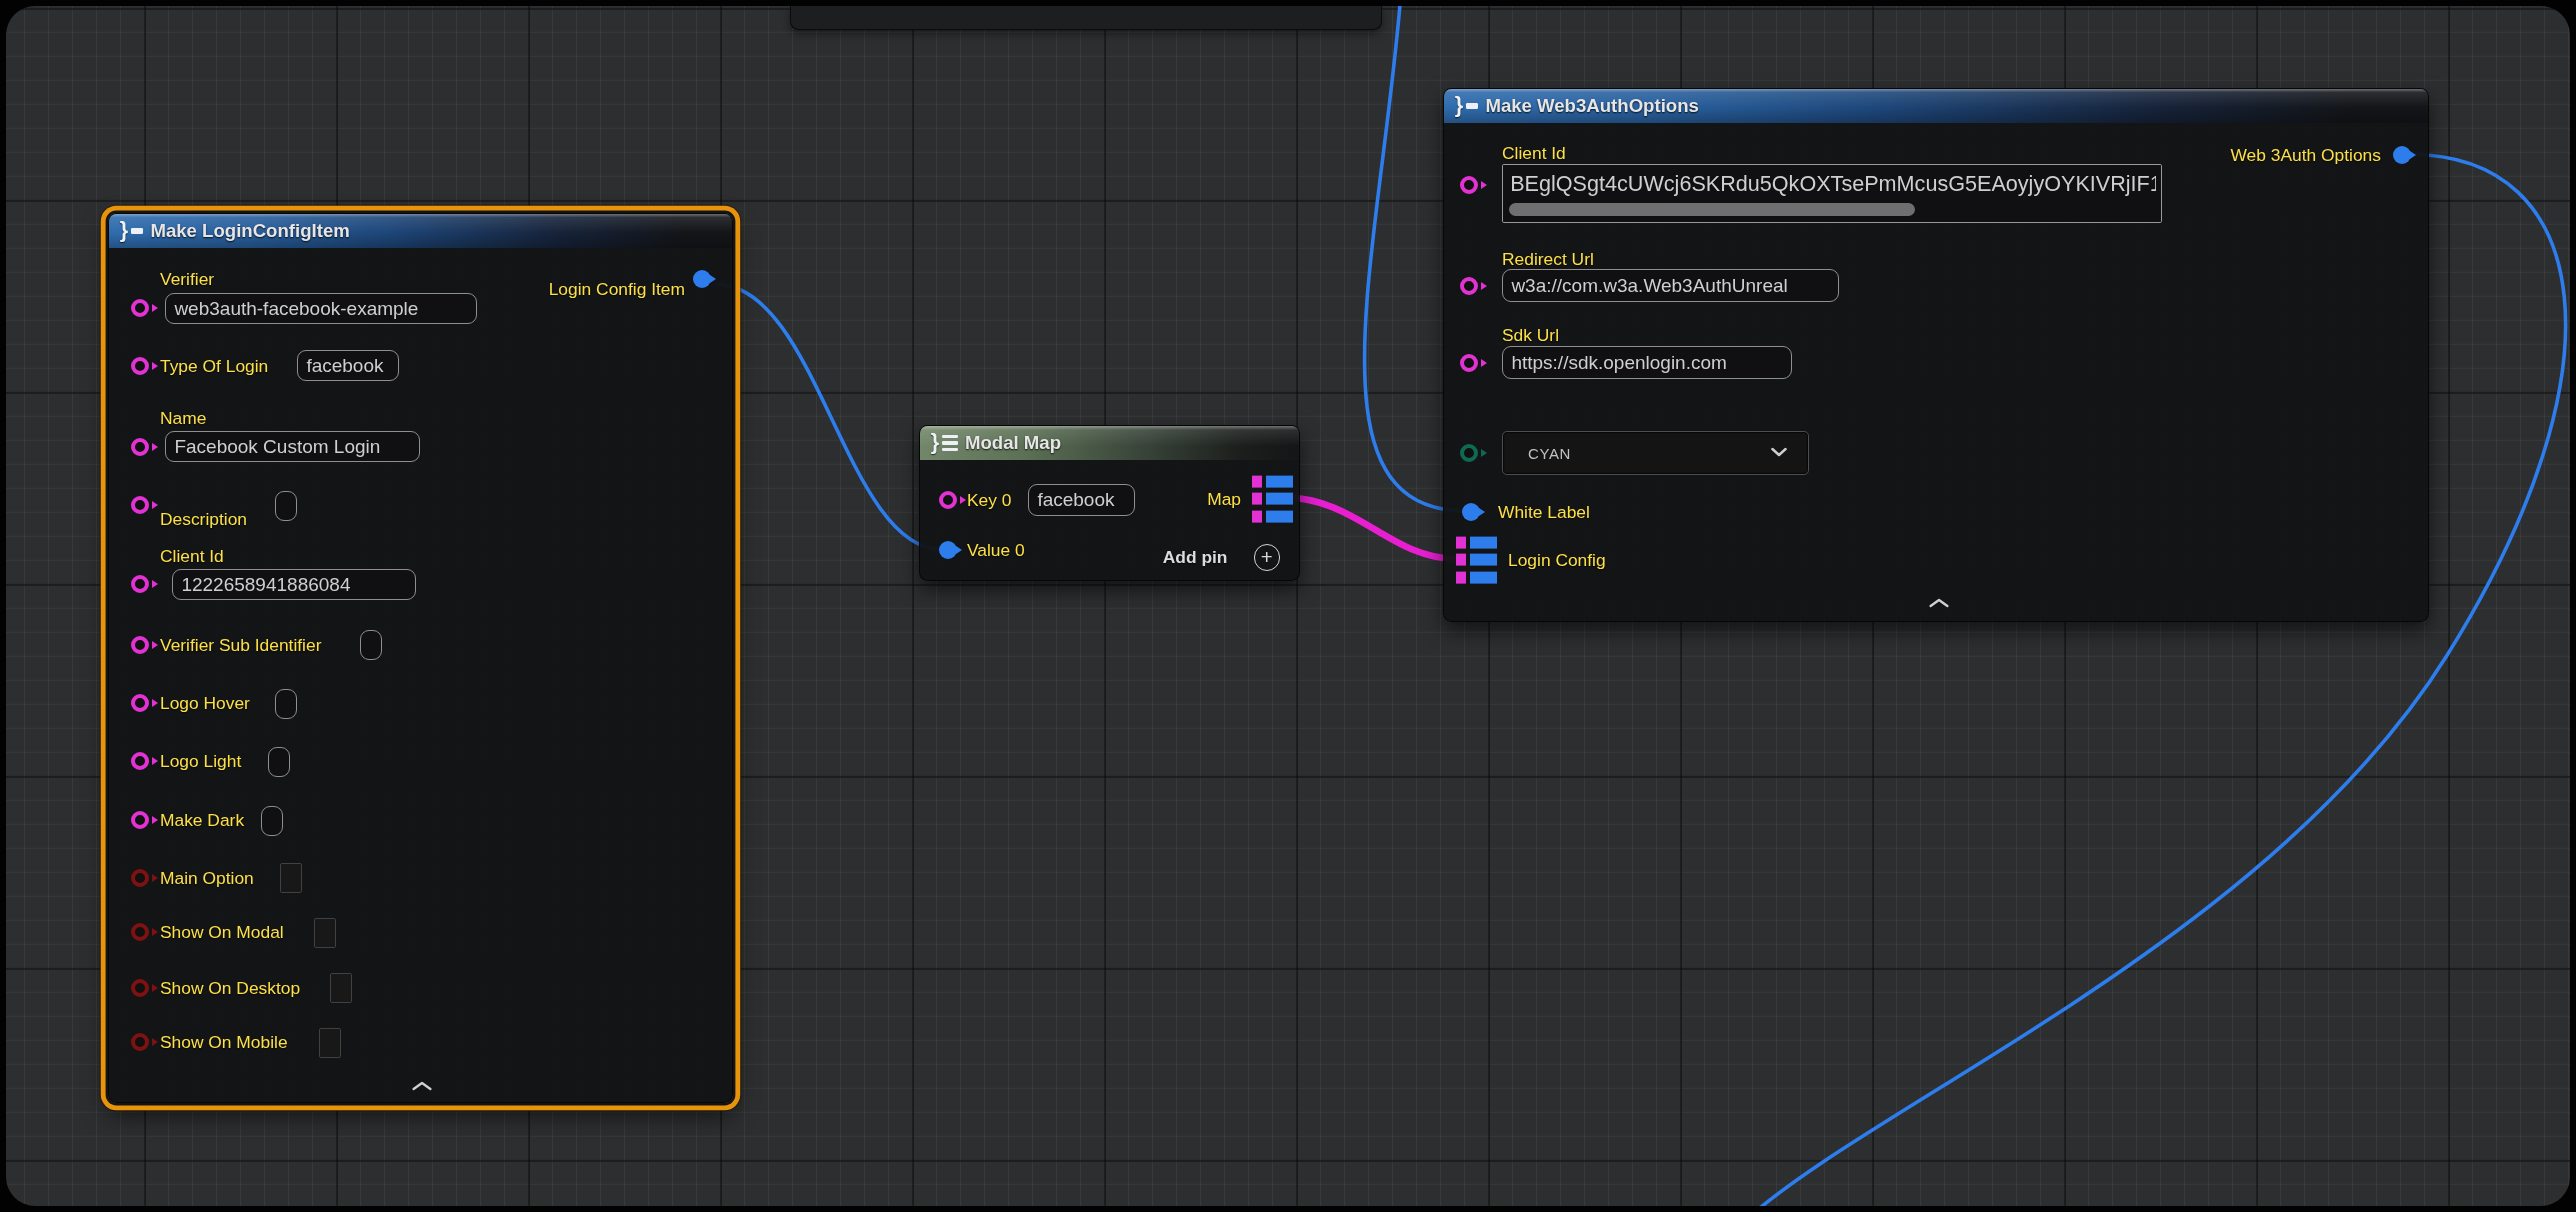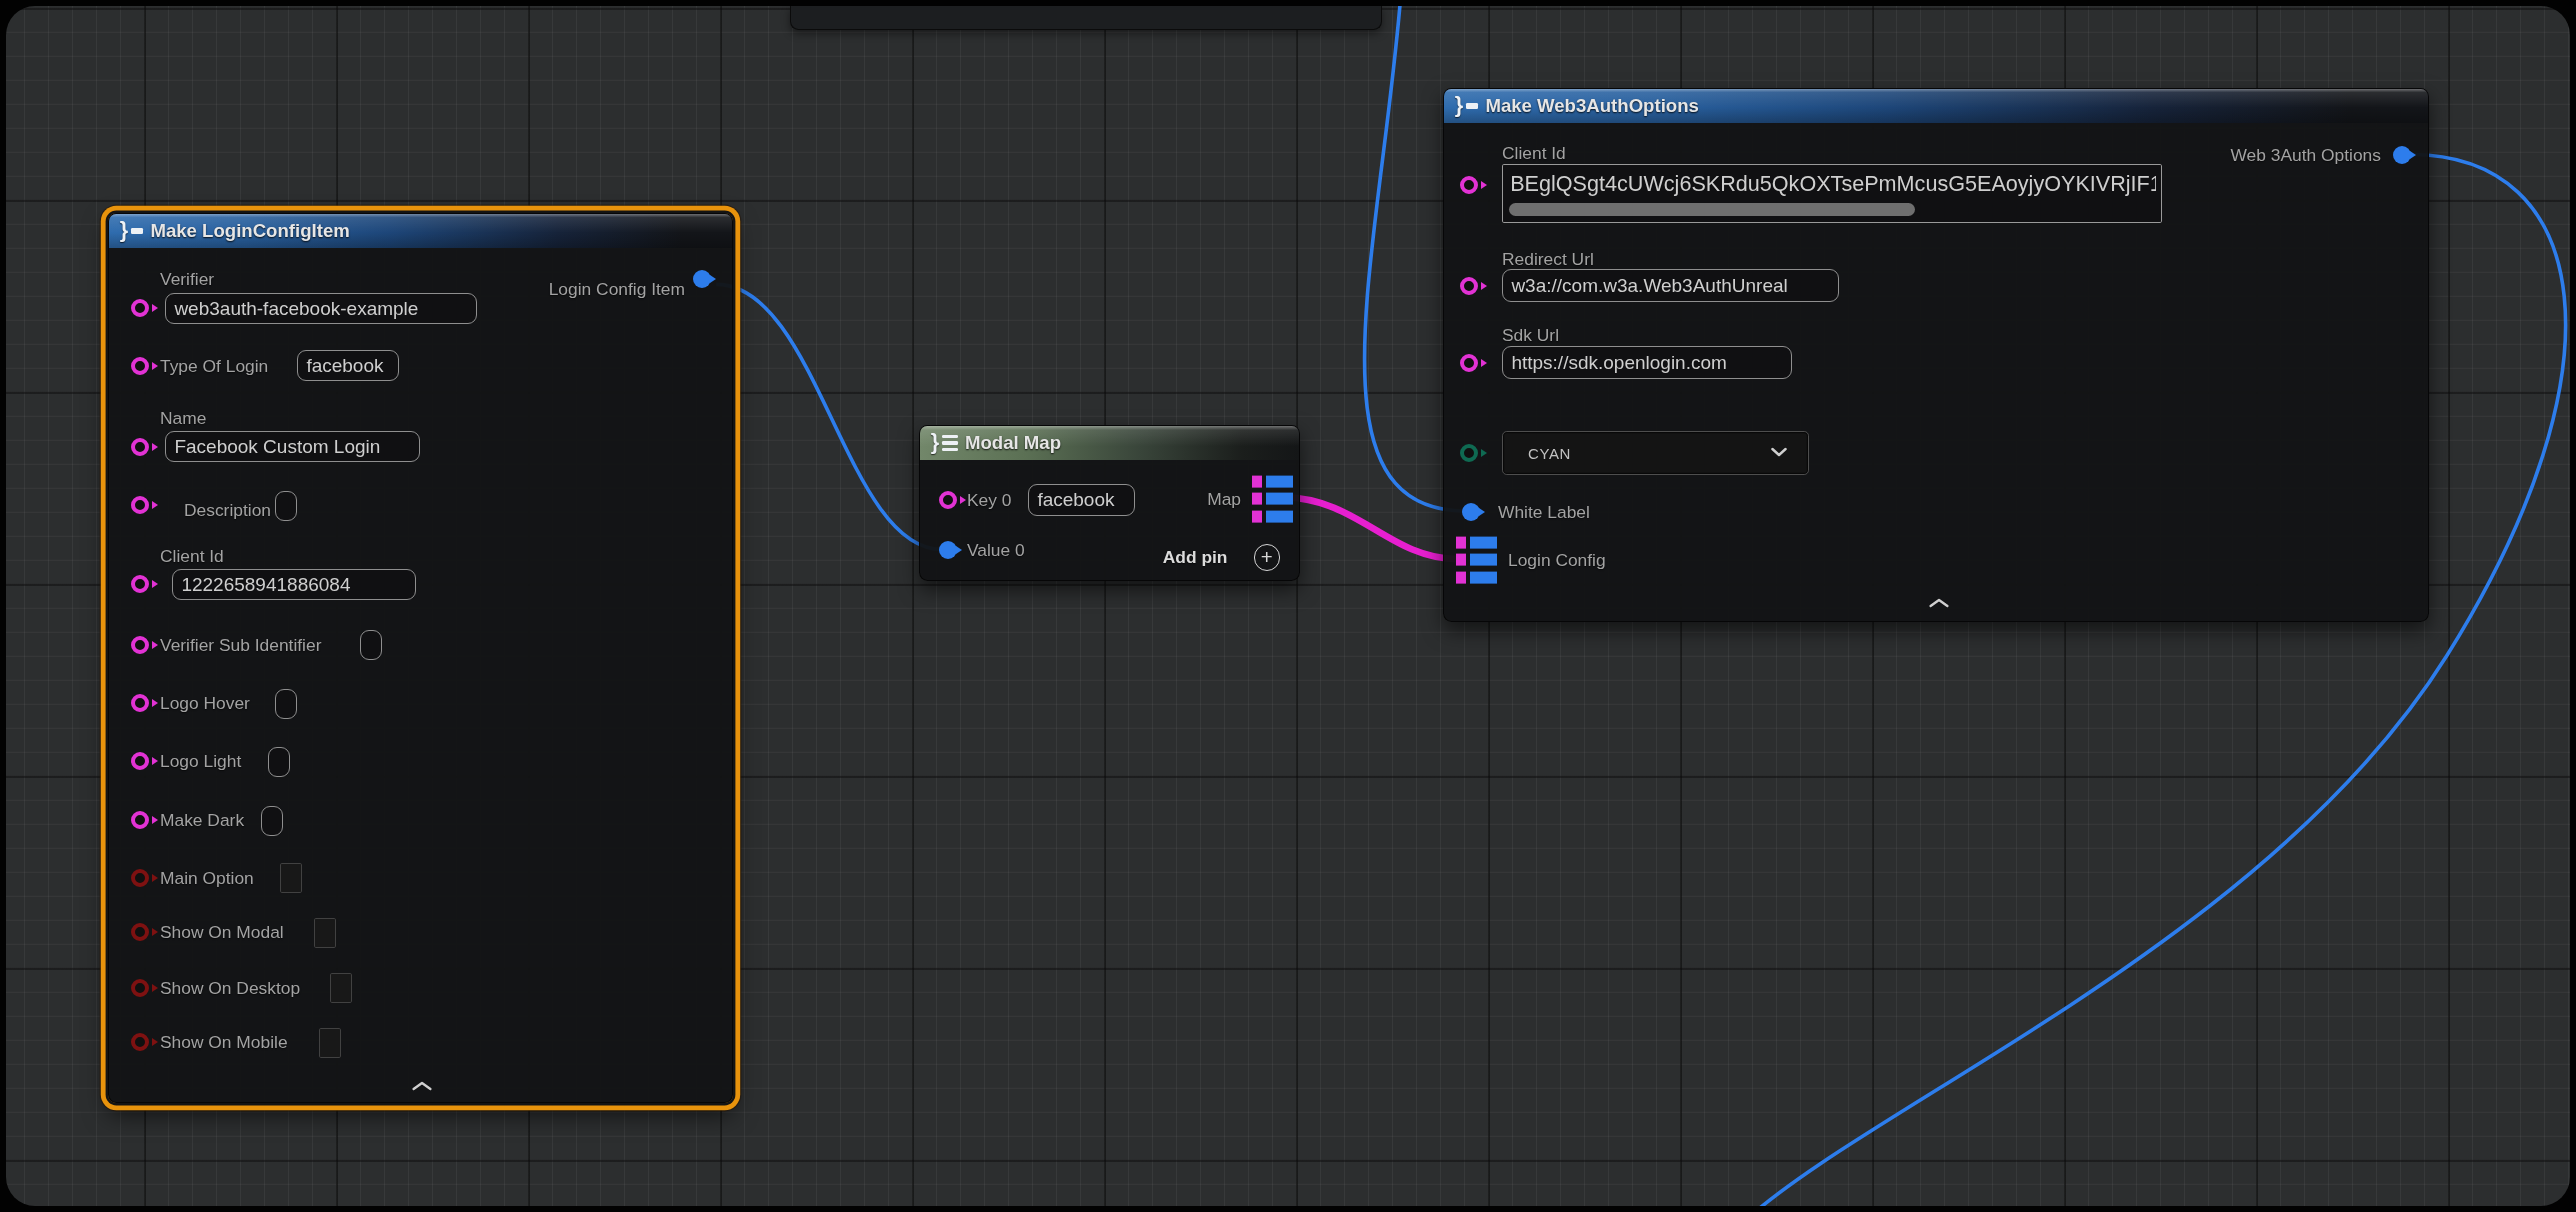--- a/index.html
+++ b/index.html
@@ -33,21 +33,21 @@
   .nheader.green{background:
       linear-gradient(180deg, rgba(255,255,255,.38) 0, rgba(255,255,255,.10) 12%, rgba(255,255,255,0) 60%),
       linear-gradient(90deg, #72876a 0%, #5b7054 28%, #39453a 58%, #1b1e1c 85%, #141617 100%);}
   .ntitle{font-size:18.6px;font-weight:700;color:#e6e6e6;text-shadow:0 1.2px 1.8px rgba(0,0,0,.85);white-space:nowrap;}
   .hicon{display:flex;align-items:center;color:#eef2f6;text-shadow:0 1.2px 1.2px rgba(0,0,0,.7);}
   .hicon .brace{font-size:21.6px;font-weight:700;line-height:1;transform:translateY(-1.2px);}
   .hicon .dash{width:12px;height:5.4px;background:#edf1f5;border-radius:1.2px;margin-left:3px;}
   .hicon .lines{display:flex;flex-direction:column;gap:3px;margin-left:3px;}
   .hicon .lines i{display:block;width:15.6px;height:3.6px;background:#edf1f5;border-radius:1.2px;}
 
-  .lbl{position:absolute;font-size:17.4px;color:#a3a3a3;text-shadow:0 1.2px 1.2px rgba(0,0,0,.6);white-space:nowrap;transform:translateY(-50%);}
+  .lbl{position:absolute;font-size:17.4px;color:#fde047;text-shadow:0 1.2px 1.2px rgba(0,0,0,.6);white-space:nowrap;transform:translateY(-50%);}
 
   
   .pin{position:absolute;width:18px;height:18px;border-radius:50%;transform:translate(-50%,-50%);}
   .pin::after{content:'';position:absolute;left:17.4px;top:50%;transform:translateY(-50%);
     border:4.8px solid transparent;border-right:0;border-left:6px solid var(--c);}
   .pin.ring{border:4.8px solid var(--c);background:#101010;}
   .pin.solid{background:var(--c);}
   .pin.str{--c:#e232d4;}
   .pin.bool{--c:#7e1111;}
   .pin.enum{--c:#0f6a52;}
@@ -122,21 +122,21 @@
         <span>facebook</span>
       </div>
 
       <span class="lbl" style="left:51px;top:204px;">Name</span>
       <div class="tf" style="left:56px;top:217px;width:255px;height:31px;">
         <span>Facebook Custom Login</span>
       </div>
       <span class="pin ring str" style="left:31px;top:233px;"></span>
 
       <span class="pin ring str" style="left:31px;top:291px;"></span>
-      <span class="lbl" style="left:51px;top:296px;margin-left:24px;">Description</span>
+      <span class="lbl" style="left:51px;top:305px;">Description</span>
       <div class="tf empty" style="left:166px;top:277px;"></div>
 
       <span class="lbl" style="left:51px;top:342px;">Client Id</span>
       <div class="tf" style="left:63px;top:355px;width:244px;height:31px;">
         <span>1222658941886084</span>
       </div>
       <span class="pin ring str" style="left:31px;top:370px;"></span>
 
       <span class="pin ring str" style="left:31px;top:431px;"></span>
       <span class="lbl" style="left:51px;top:431px;">Verifier Sub Identifier</span>

